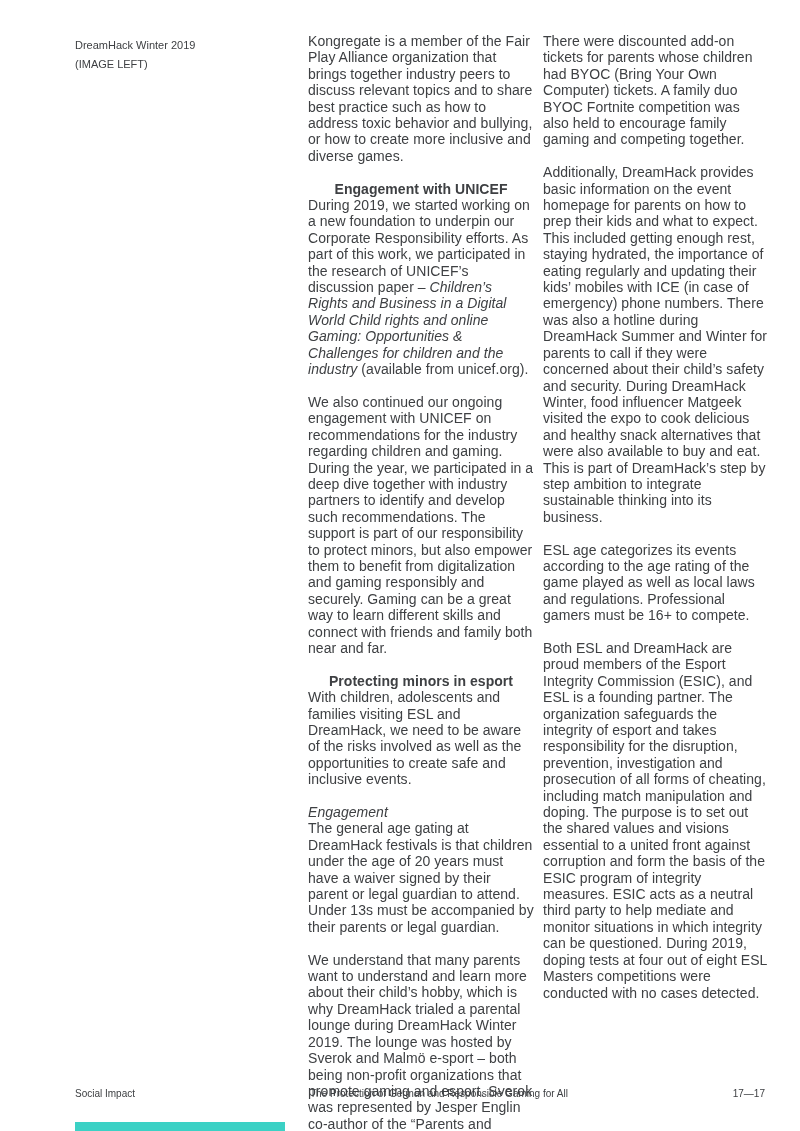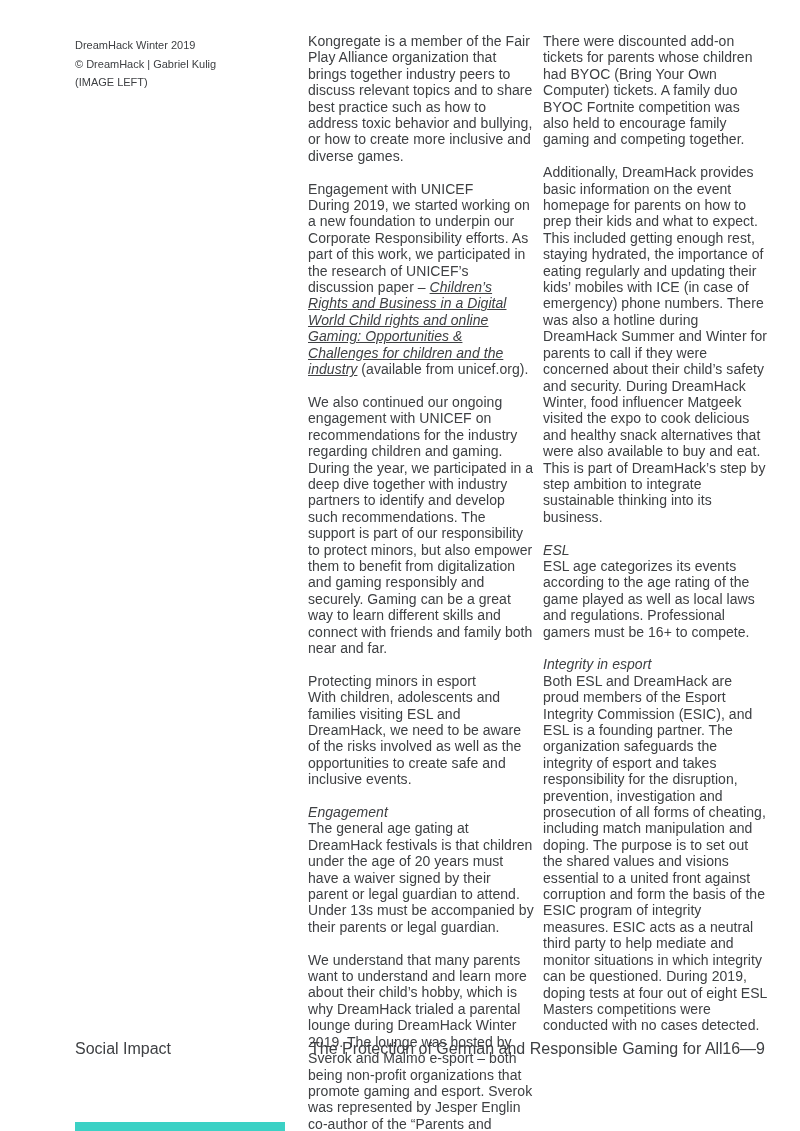--- a/index.html
+++ b/index.html
@@ -27,51 +27,50 @@
     top: 33px;
     width: 226px;
     font-size: 14px;
     line-height: 16.4px;
     letter-spacing: 0.05px;
   }
   .col-mid { left: 308px; }
   .col-right { left: 543px; }
   .col p { margin: 0 0 16.4px 0; }
   .col p.tight { margin-bottom: 0; }
-  .head { font-weight: normal; }
+  .head { font-weight: bold; text-align: center; }
   .subhead { font-style: italic; }
-  .it { font-style: italic; text-decoration: underline; }
+  .it { font-style: italic; }
   .footer {
     position: absolute;
     left: 75px;
-    top: 1040px;
+    top: 1088px;
     width: 690px;
     height: 14px;
-    font-size: 16px;
+    font-size: 10px;
     color: #3e4043;
   }
   .footer .f-left  { position: absolute; left: 0; top: 0; }
   .footer .f-mid   { position: absolute; left: 235px; top: 0; }
   .footer .f-right { position: absolute; right: 0; top: 0; }
   .accent-bar {
     position: absolute;
     left: 75px;
     top: 1122px;
     width: 210px;
     height: 9px;
   }
 </style>
 </head>
 <body>
 
 <div class="page">
 
   <div class="caption">
     <div>DreamHack Winter 2019</div>
-    <div>© DreamHack | Gabriel Kulig</div>
     <div>(IMAGE LEFT)</div>
   </div>
 
   <div class="col col-mid">
     <p>Kongregate is a member of the Fair Play Alliance organization that brings together industry peers to discuss relevant topics and to share best practice such as how to address toxic behavior and bullying, or how to create more inclusive and diverse games.</p>
 
     <p class="head tight">Engagement with UNICEF</p>
     <p><span>During 2019, we started working on a new foundation to underpin our Corporate Responsibility efforts. As part of this work, we participated in the research of UNICEF’s discussion paper – </span><span class="it">Children’s Rights and Business in a Digital World Child rights and online Gaming: Opportunities &amp; Challenges for children and the industry</span><span> (available from unicef.org).</span></p>
 
     <p>We also continued our ongoing engagement with UNICEF on recommendations for the industry regarding children and gaming. During the year, we participated in a deep dive together with industry partners to identify and develop such recommendations. The support is part of our responsibility to protect minors, but also empower them to benefit from digitalization and gaming responsibly and securely. Gaming can be a great way to learn different skills and connect with friends and family both near and far.</p>
@@ -83,29 +82,27 @@
     <p>The general age gating at DreamHack festivals is that children under the age of 20 years must have a waiver signed by their parent or legal guardian to attend. Under 13s must be accompanied by their parents or legal guardian.</p>
 
     <p>We understand that many parents want to understand and learn more about their child’s hobby, which is why DreamHack trialed a parental lounge during DreamHack Winter 2019. The lounge was hosted by Sverok and Malmö e-sport – both being non-profit organizations that promote gaming and esport. Sverok was represented by Jesper Englin co-author of the “Parents and esport” pamphlet, which was also handed out to interested parents. Additionally, the lounge was a quiet zone for parents to relax, work and meet.</p>
   </div>
 
   <div class="col col-right">
     <p>There were discounted add-on tickets for parents whose children had BYOC (Bring Your Own Computer) tickets. A family duo BYOC Fortnite competition was also held to encourage family gaming and competing together.</p>
 
     <p>Additionally, DreamHack provides basic information on the event homepage for parents on how to prep their kids and what to expect. This included getting enough rest, staying hydrated, the importance of eating regularly and updating their kids’ mobiles with ICE (in case of emergency) phone numbers. There was also a hotline during DreamHack Summer and Winter for parents to call if they were concerned about their child’s safety and security. During DreamHack Winter, food influencer Matgeek visited the expo to cook delicious and healthy snack alternatives that were also available to buy and eat. This is part of DreamHack’s step by step ambition to integrate sustainable thinking into its business.</p>
 
-    <p class="subhead tight">ESL</p>
     <p>ESL age categorizes its events according to the age rating of the game played as well as local laws and regulations. Professional gamers must be 16+ to compete.</p>
 
 
-    <p class="subhead tight">Integrity in esport</p>
     <p>Both ESL and DreamHack are proud members of the Esport Integrity Commission (ESIC), and ESL is a founding partner. The organization safeguards the integrity of esport and takes responsibility for the disruption, prevention, investigation and prosecution of all forms of cheating, including match manipulation and doping. The purpose is to set out the shared values and visions essential to a united front against corruption and form the basis of the ESIC program of integrity measures. ESIC acts as a neutral third party to help mediate and monitor situations in which integrity can be questioned. During 2019, doping tests at four out of eight ESL Masters competitions were conducted with no cases detected.</p>
   </div>
 
   <div class="footer">
     <span class="f-left">Social Impact</span>
     <span class="f-mid">The Protection of German and Responsible Gaming for All</span>
-    <span class="f-right">16—9</span>
+    <span class="f-right">17—17</span>
   </div>
 
   <div class="accent-bar" style="background: rgb(59, 209, 197);"></div>
 
 </div>
 
 </body></html>

